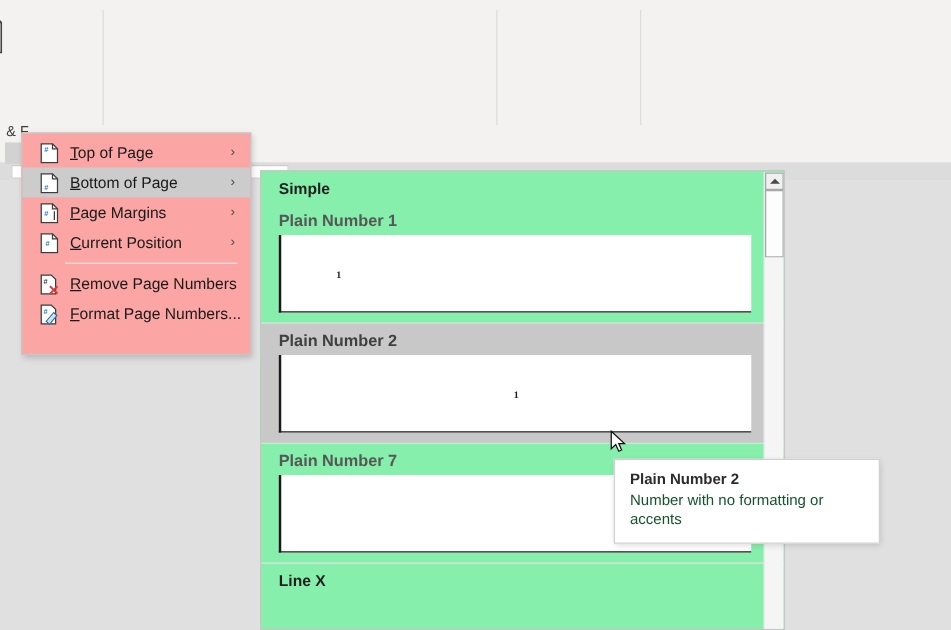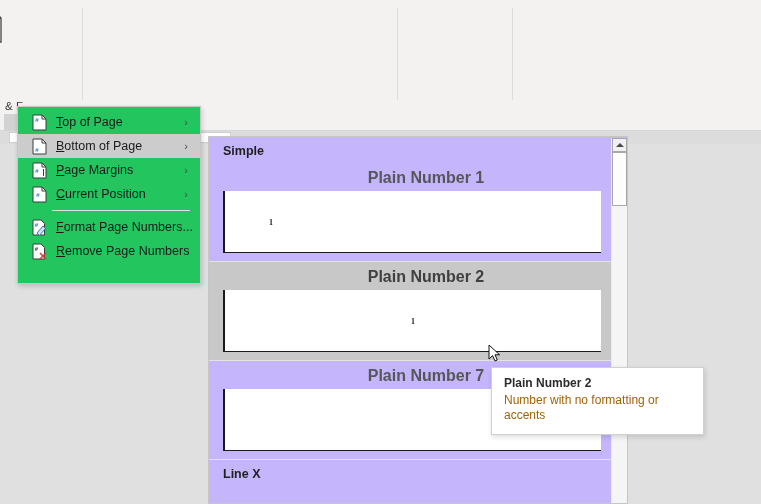--- a/index.html
+++ b/index.html
@@ -59,34 +59,33 @@
 
   
   .doc-area {
     position: absolute; left: 0; top: 144px; width: 761px; height: 360px;
     background: #e0e0e0;
   }
 
   
   .gallery {
     position: absolute; left: 208px; top: 136px; width: 420px; height: 368px;
-    background: #c4b5fd; border: 1px solid #c6c6c6;
+    background: #86efac; border: 1px solid #c6c6c6;
     overflow: hidden;
   }
   .gal-inner { position: absolute; left: 0; top: 0; width: 420px; }
   .gal-heading {
     font-size: 12.5px; font-weight: bold; color: #1f1f1f;
     padding: 7px 0 5px 14px;
   }
   .gal-item { position: relative; padding: 0 0 8px 0; }
   .gal-item.selected { background: #c8c8c8; }
   .gal-item-title {
-    font-size: 16px; font-weight: bold; color: #575757;
+    font-size: 13px; font-weight: bold; color: #575757;
     padding: 6px 0 4px 14px;
-    text-align: center;
   }
   .gal-item.selected .gal-item-title { color: #404040; }
   .thumb {
     margin-left: 14px; width: 378px; height: 62px;
     background: #ffffff;
     border-left: 2px solid #1a1a1a;
     border-bottom: 1px solid #1a1a1a;
     position: relative;
   }
   .thumb .pg {
@@ -114,21 +113,21 @@
   }
   .gal-scroll .sb-thumb {
     position: absolute; left: 0; top: 14px; width: 15px; height: 54px;
     background: #fdfdfd; border: 1px solid #a8a8a8;
   }
   .gal-scroll .sb-track { position: absolute; left: 0; top: 68px; width: 15px; bottom: 0; background: #f5f5f5; }
 
   
   .menu {
     position: absolute; left: 17px; top: 106px; width: 184px; height: 178px;
-    background: #22c55e; border: 1px solid #c6c6c6;
+    background: #fca5a5; border: 1px solid #c6c6c6;
     box-shadow: 1px 2px 5px rgba(0,0,0,0.18);
     padding: 3px 0;
   }
   .menu-item {
     position: relative; display: flex; align-items: center;
     height: 24px; padding-left: 10px; cursor: default;
   }
   .menu-item.hl { background: #cccccc; }
   .menu-item .mi-ico { width: 22px; height: 20px; display:flex; align-items:center; justify-content:center; }
   .menu-item .mi-label { font-size: 12.5px; color: #1a1a1a; margin-left: 6px; }
@@ -139,21 +138,21 @@
   .menu-sep { height: 1px; background: #e0e0e0; margin: 4px 10px 4px 34px; }
 
   
   .tooltip {
     position: absolute; left: 491px; top: 367px; width: 213px; height: 68px;
     background: #ffffff; border: 1px solid #d0d0d0;
     box-shadow: 1px 2px 5px rgba(0,0,0,0.14);
     padding: 8px 12px;
   }
   .tooltip .tt-title { font-size: 12px; font-weight: bold; color: #2b2b2b; margin-bottom: 3px; }
-  .tooltip .tt-body { font-size: 12px; color: #a16207; line-height: 15px; }
+  .tooltip .tt-body { font-size: 12px; color: #14532d; line-height: 15px; }
 
   
   .cursor { position: absolute; left: 488px; top: 344px; }
 
   .clip-left { position: absolute; left: 0; top: 0; width: 18px; height: 110px; overflow: hidden; }
 </style>
 </head>
 <body>
 
 <div id="root">
@@ -428,36 +427,36 @@
       <span class="mi-label"><u>C</u>urrent Position</span>
       <span class="mi-arrow">›</span>
     </div>
 
     <div class="menu-sep"></div>
 
     <div class="menu-item">
       <span class="mi-ico">
         <svg width="15" height="17" viewBox="0 0 15 17">
           <path d="M1 1 h8 l3.5 3.5 v11.5 h-11.5 z" fill="#fff" stroke="#3c3c3c" stroke-width="1"></path>
+          <text x="4.5" y="8" font-family="Liberation Sans, sans-serif" font-size="6" font-weight="bold" fill="#3c3c3c" text-anchor="middle">#</text>
+          <path d="M8 10 L14 16 M14 10 L8 16" stroke="#d93b3b" stroke-width="1.5"></path>
+        </svg>
+      </span>
+      <span class="mi-label"><u>R</u>emove Page Numbers</span>
+    </div>
+
+    <div class="menu-item">
+      <span class="mi-ico">
+        <svg width="15" height="17" viewBox="0 0 15 17">
+          <path d="M1 1 h8 l3.5 3.5 v11.5 h-11.5 z" fill="#fff" stroke="#3c3c3c" stroke-width="1"></path>
           <text x="4.5" y="8" font-family="Liberation Sans, sans-serif" font-size="6" font-weight="bold" fill="#2b7cd3" text-anchor="middle">#</text>
           <path d="M5 14 L11 7 L13.5 9.5 L7.5 16.5 z" fill="#cfe2f3" stroke="#2b6ca3" stroke-width="0.9"></path>
         </svg>
       </span>
       <span class="mi-label"><u>F</u>ormat Page Numbers...</span>
-    </div>
-
-    <div class="menu-item">
-      <span class="mi-ico">
-        <svg width="15" height="17" viewBox="0 0 15 17">
-          <path d="M1 1 h8 l3.5 3.5 v11.5 h-11.5 z" fill="#fff" stroke="#3c3c3c" stroke-width="1"></path>
-          <text x="4.5" y="8" font-family="Liberation Sans, sans-serif" font-size="6" font-weight="bold" fill="#3c3c3c" text-anchor="middle">#</text>
-          <path d="M8 10 L14 16 M14 10 L8 16" stroke="#d93b3b" stroke-width="1.5"></path>
-        </svg>
-      </span>
-      <span class="mi-label"><u>R</u>emove Page Numbers</span>
     </div>
   </div>
 
   <div class="tooltip">
     <div class="tt-title">Plain Number 2</div>
     <div class="tt-body">Number with no formatting or accents</div>
   </div>
 
   <div class="cursor">
     <svg width="14" height="20" viewBox="0 0 14 20">

